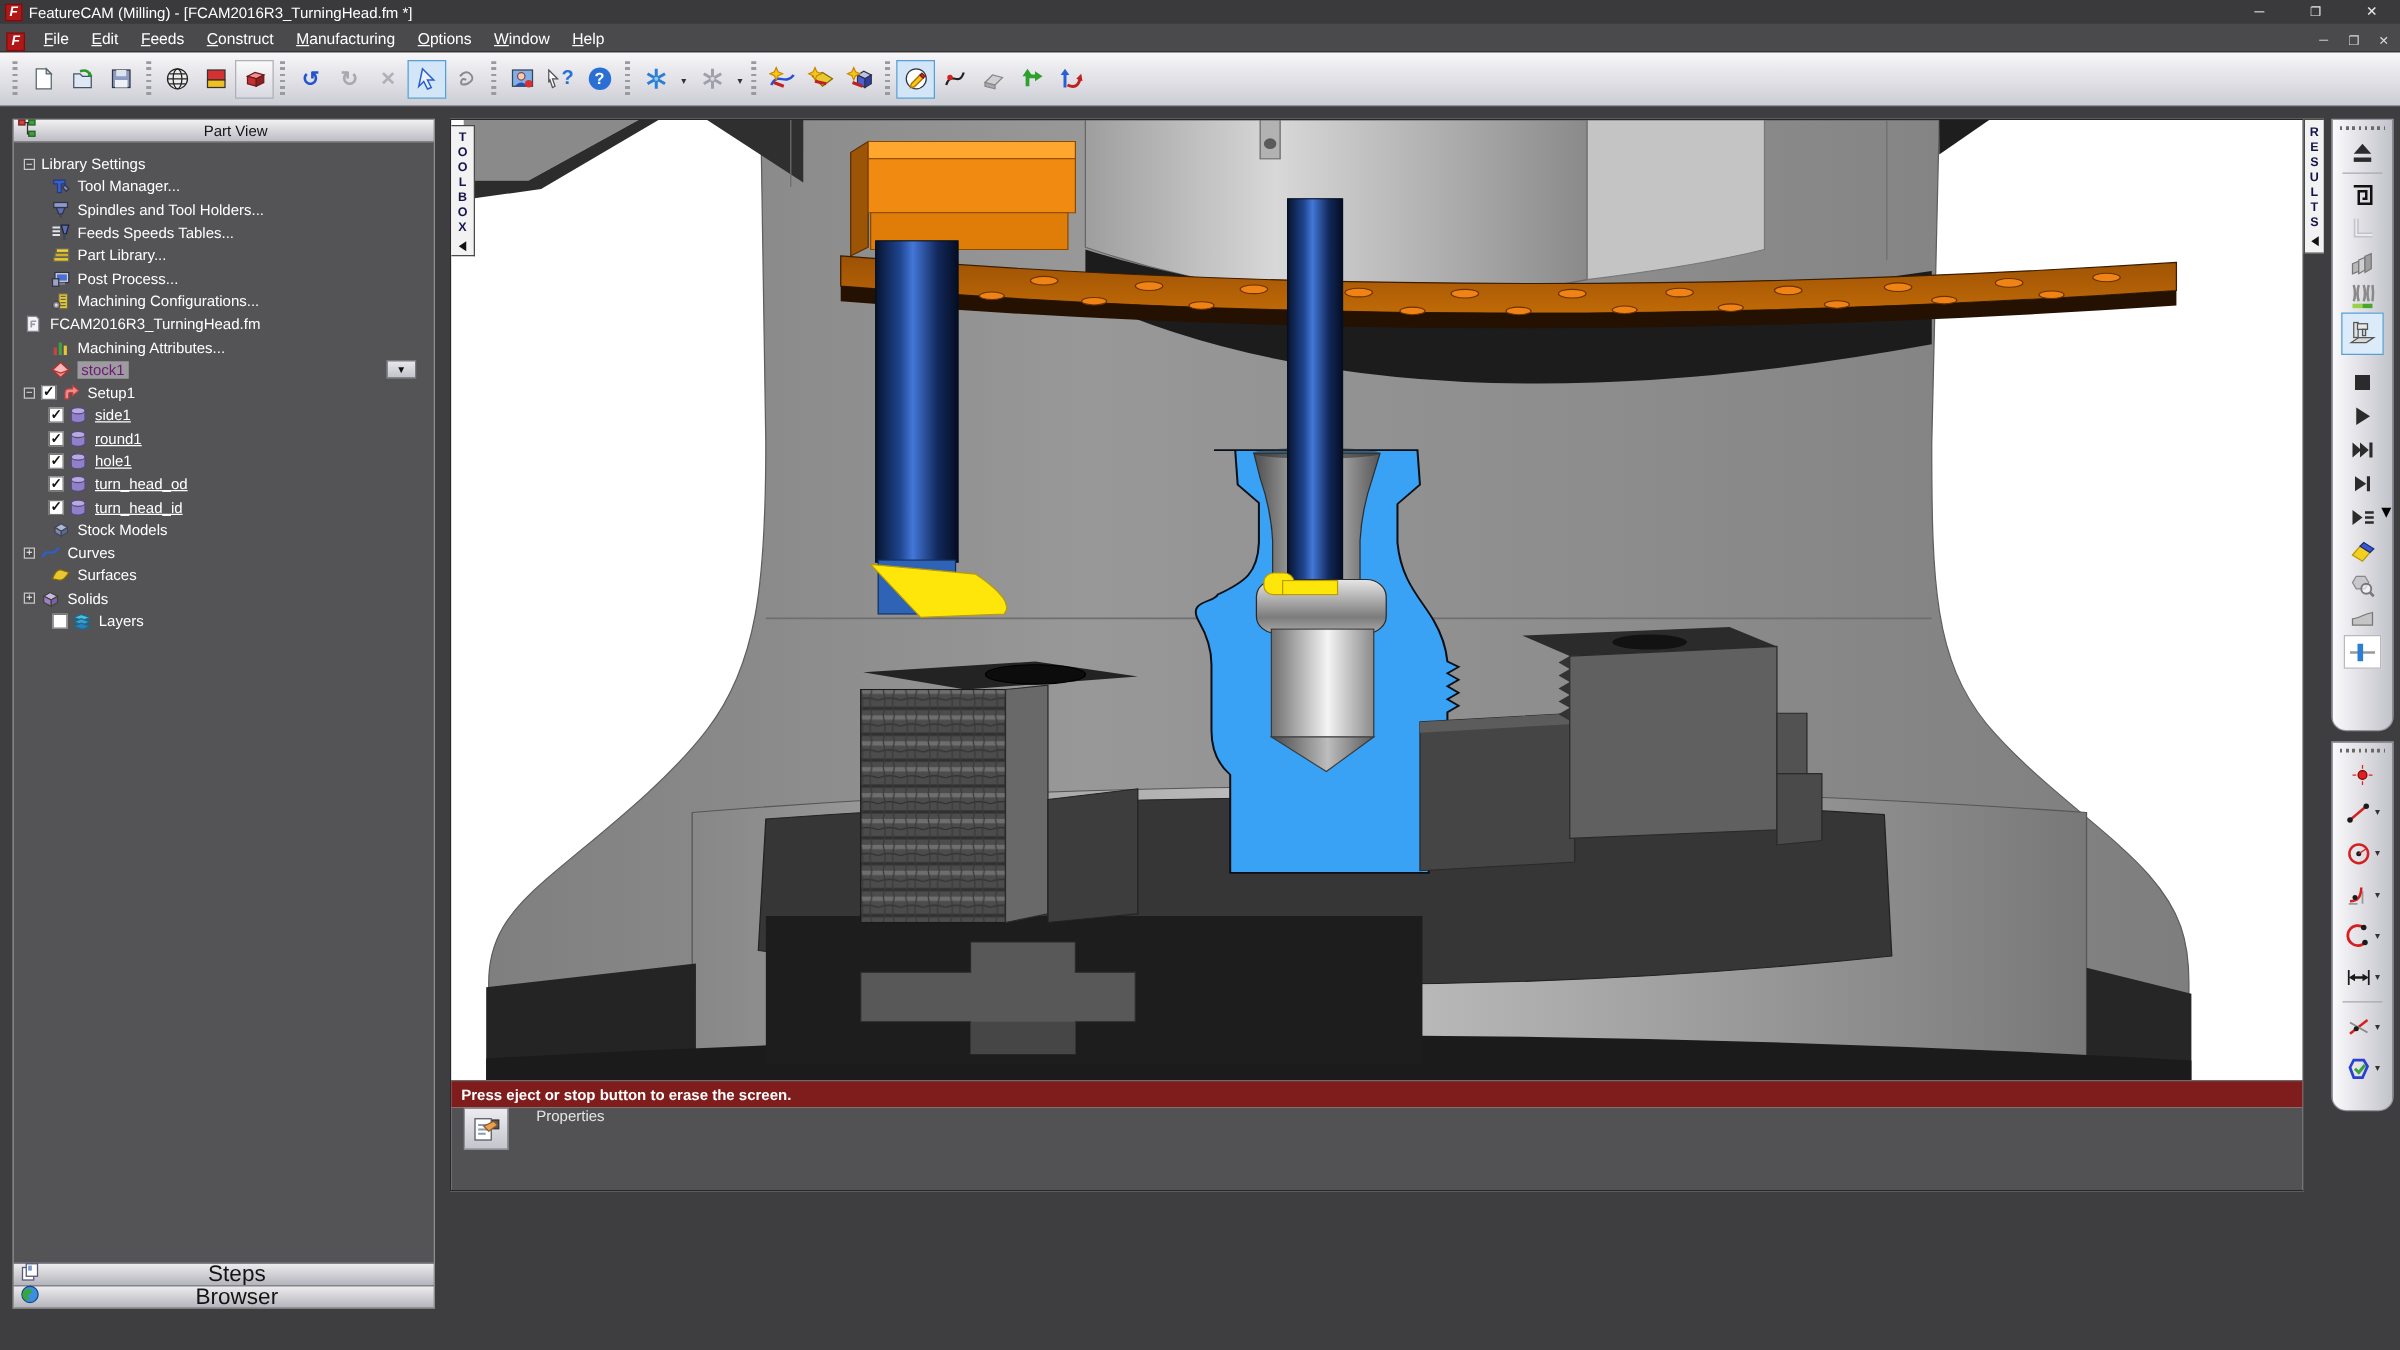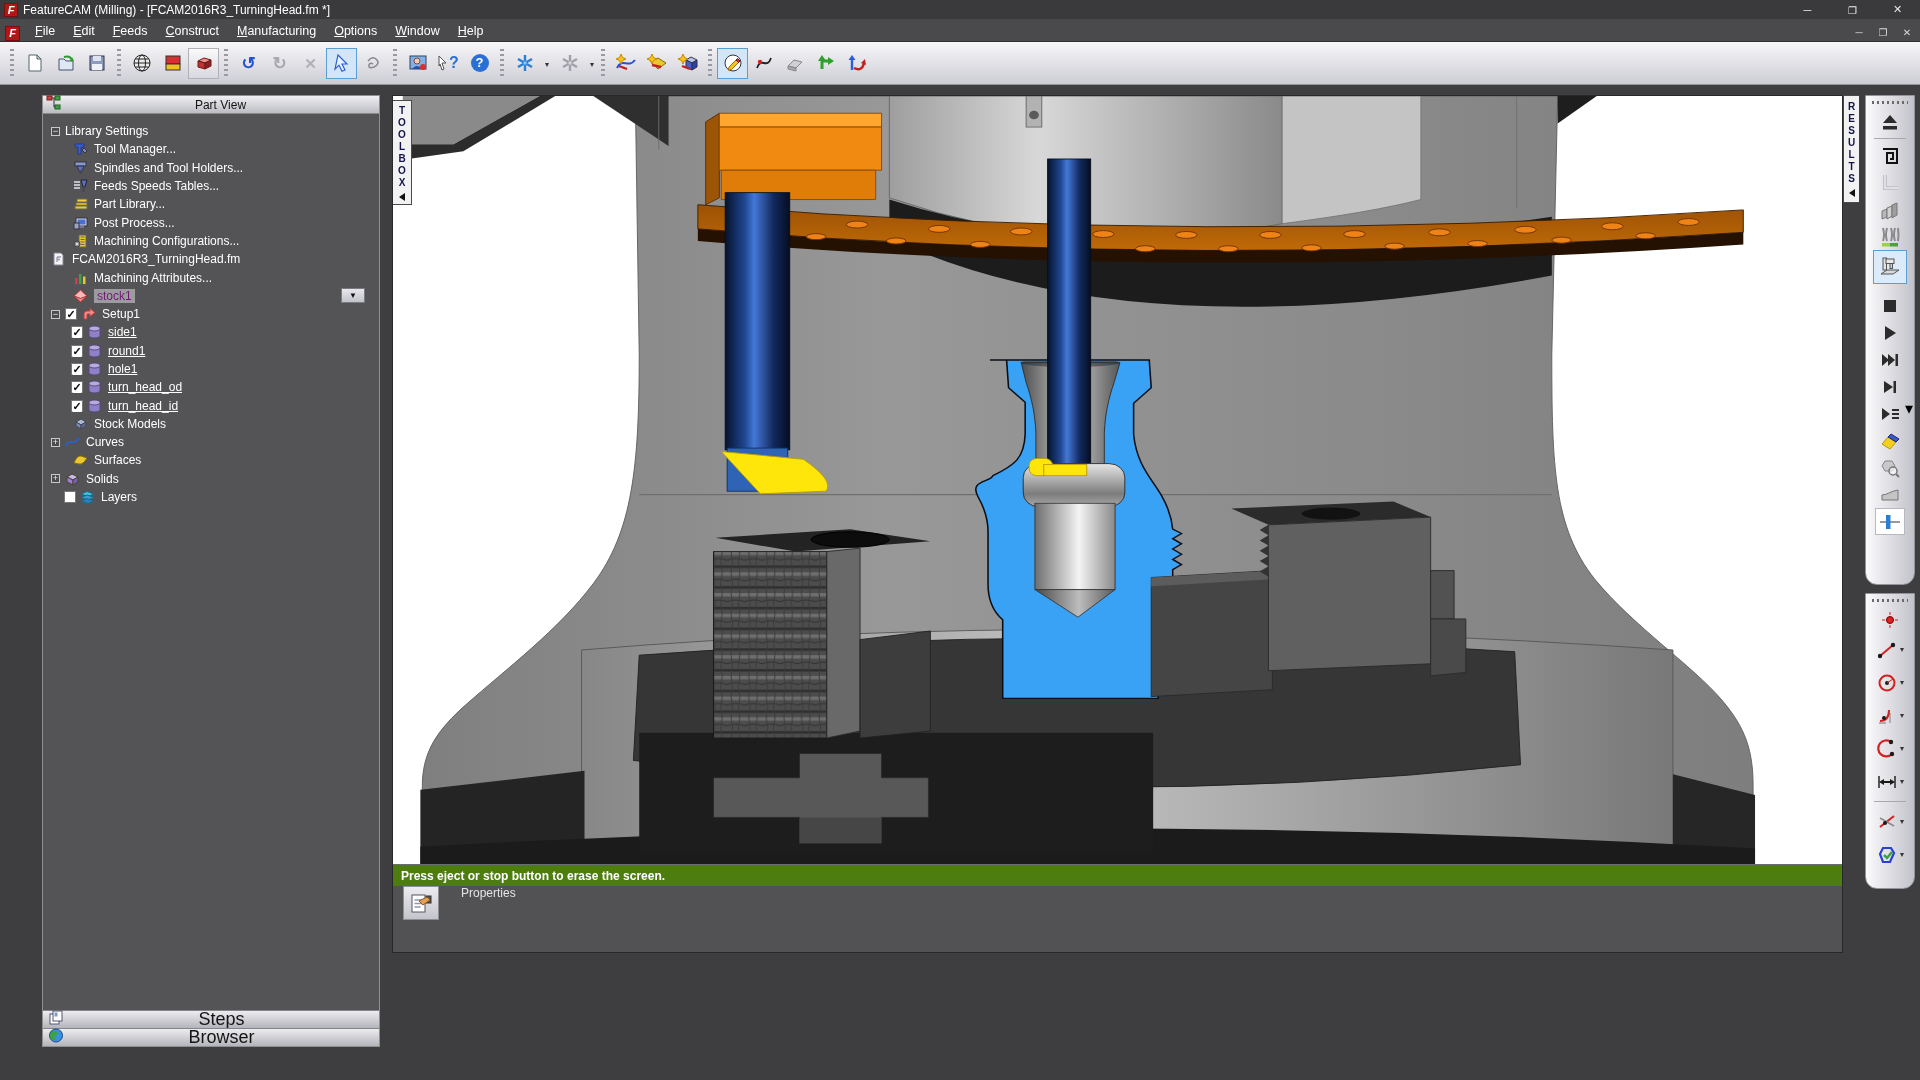--- a/index.html
+++ b/index.html
@@ -33,21 +33,21 @@
   .tb.raised { border:1px solid #b0b0b8; background:linear-gradient(#fafafa,#d8d8e0); }
   .tb.dd::after { content:"\25BE"; font-size:8px; color:#333; position:absolute; right:-9px; top:12px; }
   .gi { font-size:17px; line-height:1; }
   .gi.undo { color:#2255cc; font-weight:bold; }
   .gi.redo { color:#a8a8b0; font-weight:bold; }
   .gi.del  { color:#b0b0b8; font-weight:bold; font-size:15px; }
   .helpq { width:18px; height:18px; border-radius:50%; background:#2a6fd4; color:#fff; font-weight:bold; font-size:13px; text-align:center; line-height:18px; }
   .helpq2 { color:#2a6fd4; font-weight:bold; font-size:16px; }
 
   
-  .main { display:flex; height:876px;margin-left:32px; }
+  .main { display:flex; height:876px; }
 
   
   .sidebar { width:338px; height:952px; margin:10px 0 0 10px; border:1px solid #8f8f8f; background:#545456; display:flex; flex-direction:column; }
   .panel-header { height:18px; background:linear-gradient(#f0f0f2,#bcbcc4); border-bottom:1px solid #8a8a8a; color:#141414; font-size:12px; display:flex; align-items:center; }
   .panel-header .ph-label { flex:1; text-align:center; }
   .ph-icon { margin-left:3px; }
   .tree { flex:1; padding-top:8px; overflow:hidden; }
   .trow { display:flex; align-items:center; height:18.3px; color:#fff; font-size:12px; white-space:nowrap; }
   .lvl0 { padding-left:8px; } .lvl1 { padding-left:30px; } .lvl2 { padding-left:28px;text-decoration:underline; }
   .exp { width:9px; height:9px; border:1px solid #c8c8c8; background:#4c4c4e; color:#f0f0f0; font-size:9px; line-height:7px; text-align:center; margin-right:5px; flex:none; }
@@ -63,21 +63,21 @@
   .ft-icon { margin-left:5px; }
 
   
   .viewport-col { flex:1; margin:10px 0 8px 12px; display:flex; flex-direction:column; position:relative; border:1px solid #28282a; background:#fff; }
   .scene-wrap { flex:1; position:relative; overflow:hidden; }
   .scene-wrap svg.scene { position:absolute; inset:0; width:100%; height:100%; }
   .toolbox-tab { position:absolute; left:0; top:4px; width:19px; padding:4px 0 3px 0; background:#f2f2f2; border:1px solid #4a4a4a; border-left:none;
                  color:#14144e; font-weight:bold; font-size:10px; text-align:center; display:flex; flex-direction:column; align-items:center; }
   .vletters { writing-mode:vertical-rl; text-orientation:upright; letter-spacing:1px; }
   .collapse-arrow { width:0; height:0; border-top:4px solid transparent; border-bottom:4px solid transparent; border-right:6px solid #111; margin-top:4px; }
-  .msgbar { height:22px; background:#4d7c0f; border-top:1px solid #6c6c6e; color:#fff; font-weight:bold; font-size:12px; display:flex; align-items:center; padding-left:8px;text-align:center; }
+  .msgbar { height:22px; background:#7f1d1d; border-top:1px solid #6c6c6e; color:#fff; font-weight:bold; font-size:12px; display:flex; align-items:center; padding-left:8px;text-align:center; }
   .propsbar { height:66px; background:#525254; display:flex; align-items:flex-start; padding-left:10px; }
   .props-btn { width:36px; height:34px; background:linear-gradient(#ececf0,#c4c4cc); border:1px solid #8e8e96; display:flex; align-items:center; justify-content:center; }
   .props-label { color:#e4e4e4; font-size:12px; margin-left:22px; }
 
   
   .right-strip { width:77px; position:relative; }
   .results-tab { position:absolute; left:0; top:10px; width:16px; padding:5px 0; background:#f2f2f2; border:1px solid #4a4a4a; border-right:none;
                  color:#14144e; font-weight:bold; font-size:10px; display:flex; flex-direction:column; align-items:center; }
   .vtb { position:absolute; left:22px; width:50px; background:linear-gradient(90deg,#fbfbfd,#c2c2ca); border:1px solid #94949c; display:flex; flex-direction:column; align-items:center; padding:3px 0 6px 0; }
   .vtb1 { top:10px; height:490px; border-radius:0 0 12px 12px; }
@@ -484,21 +484,21 @@
           <span class="exp plus"></span>
           <span class="tico">
             <svg width="15" height="14">
               <path d="M2,5 l5,-3 l6,3 l-5,3 z" fill="#c8b8e8" stroke="#443"></path>
               <path d="M2,5 l6,3 v5 l-6,-3 z" fill="#9a7fd0" stroke="#443"></path>
               <path d="M8,8 l5,-3 v5 l-5,3 z" fill="#7a5fb0" stroke="#443"></path>
             </svg>
           </span>
           <span class="tlabel">Solids</span>
         </div>
-      <div class="trow lvl1" style="padding-left:21px">
+      <div class="trow lvl1" style="padding-left:31px">
           <span class="cb"></span>
           <span class="tico">
             <svg width="15" height="14">
               <path d="M1,4 l6,-2.5 l7,2.5 l-6,2.5 z" fill="#4abfdf" stroke="#1a6a8a"></path>
               <path d="M1,7.5 l6,-2.5 l7,2.5 l-6,2.5 z" fill="#3a9fd0" stroke="#1a6a8a"></path>
               <path d="M1,11 l6,-2.5 l7,2.5 l-6,2.5 z" fill="#2a7fc0" stroke="#1a6a8a"></path>
             </svg>
           </span>
           <span class="tlabel">Layers</span>
         </div>

